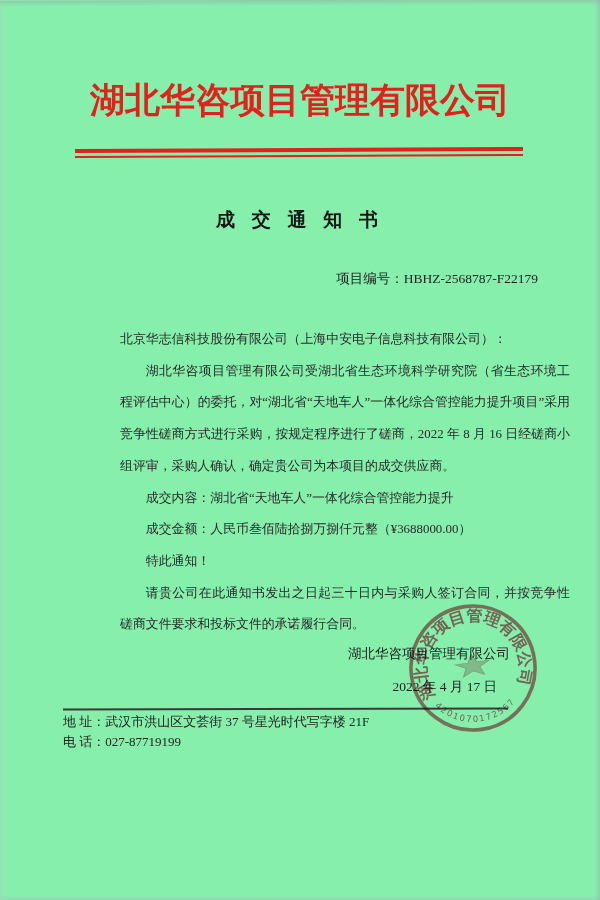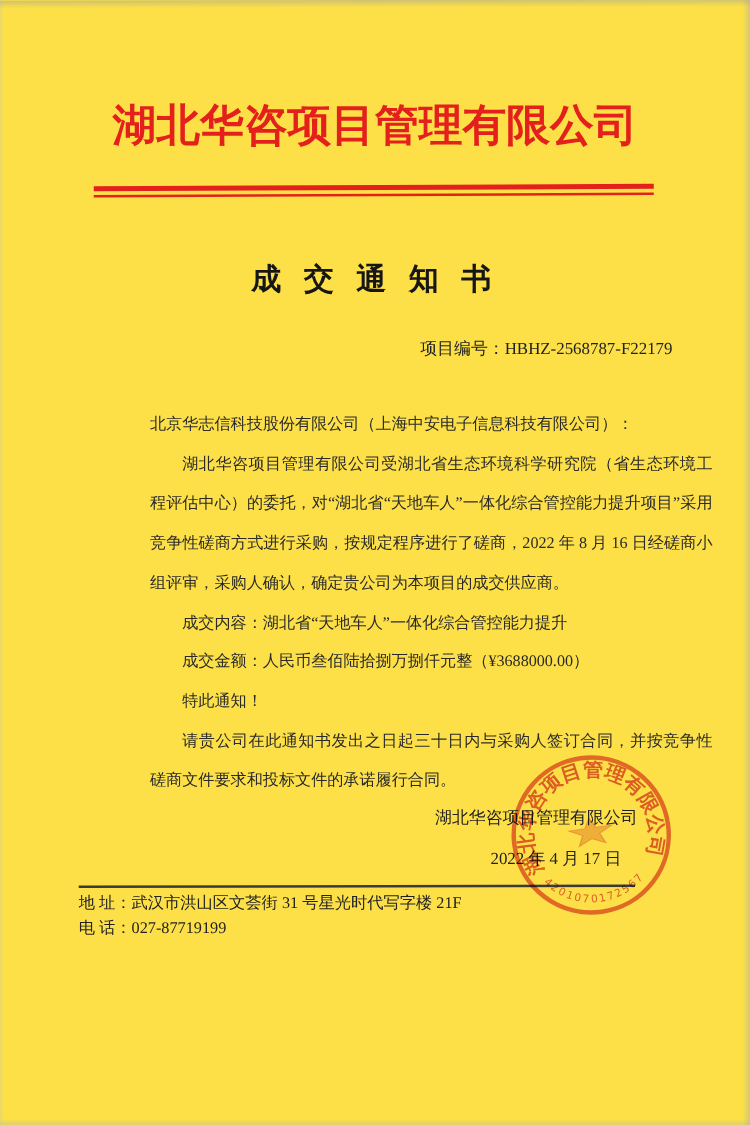--- a/index.html
+++ b/index.html
@@ -1,17 +1,17 @@
 <!DOCTYPE html>
 <html style="--accent: #e3201b;"><head>
 <meta charset="utf-8">
 <style>
   html,body{margin:0;padding:0;background:#fff;}
   .page{
-    position:relative;width:600px;height:900px;background:#fde047;overflow:hidden;
+    position:relative;width:600px;height:900px;background:#86efac;overflow:hidden;
     font-family:"Liberation Serif","DejaVu Serif",serif;color:#262626;
   }
   
   .edge-top{position:absolute;top:0;left:0;width:100%;height:6px;
     background:linear-gradient(to bottom,rgba(150,158,165,.45),rgba(255,255,255,0));transform:rotate(-.12deg);}
   .edge-right{position:absolute;top:0;right:0;width:6px;height:100%;
     background:linear-gradient(to left,rgba(158,166,173,.42),rgba(255,255,255,0));}
   .edge-bottom{position:absolute;bottom:0;left:0;width:100%;height:5px;
     background:linear-gradient(to top,rgba(168,176,182,.35),rgba(255,255,255,0));}
   .edge-left{position:absolute;top:0;left:0;width:3px;height:100%;
@@ -23,21 +23,21 @@
     letter-spacing:0px;
   }
   .rule{
     position:absolute;left:75px;width:448px;top:148px;height:3px;
     border-top:4px solid var(--accent,#e3201b);
     border-bottom:2px solid var(--accent,#e3201b);
     transform:rotate(-.25deg);
   }
   .doc-title{
     position:absolute;top:207px;left:0;width:100%;text-align:center;
-    font-size:24px;font-weight:bold;letter-spacing:6px;color:#161616;
+    font-size:19px;font-weight:bold;letter-spacing:6px;color:#161616;
   }
   .meta{
     position:absolute;top:263px;right:62px;text-align:right;
     font-size:13.5px;line-height:32px;color:#222;
   }
   .body-text{
     position:absolute;top:324px;left:90px;width:450px;
     font-size:12.9px;line-height:31.7px;text-align:justify;color:#2a2a2a;margin-left:30px;
   }
   .body-text p{margin:0;}
@@ -77,21 +77,21 @@
     <p class="indent">成交金额：人民币叁佰陆拾捌万捌仟元整（¥3688000.00）</p>
     <p class="indent">特此通知！</p>
     <p class="indent">请贵公司在此通知书发出之日起三十日内与采购人签订合同，并按竞争性磋商文件要求和投标文件的承诺履行合同。</p>
   </div>
 
   <div class="sign-company">湖北华咨项目管理有限公司</div>
   <div class="sign-date">2022 年 4 月 17 日</div>
 
   <div class="footer-rule"></div>
   <div class="footer">
-    <div>地 址：武汉市洪山区文荟街 31 号星光时代写字楼 21F</div>
+    <div>地 址：武汉市洪山区文荟街 37 号星光时代写字楼 21F</div>
     <div>电 话：027-87719199</div>
   </div>
 
   <svg class="stamp" viewBox="0 0 140 145" width="140" height="145" xmlns="http://www.w3.org/2000/svg">
     <g transform="rotate(-8 70 72)">
       <circle cx="70" cy="72" r="62" fill="none" stroke="#dd6473" stroke-width="3.6"></circle>
       <path id="sealArcTop" d="M 29.3,95.5 A 47,47 0 1 1 110.7,95.5" fill="none"></path>
       <path id="sealArcBottom" d="M 19.3,90.5 A 54,54 0 0 0 120.7,90.5" fill="none"></path>
       <text font-size="15.5" font-weight="bold" fill="#d8556a" font-family="'Liberation Serif','DejaVu Serif',serif">
         <textPath href="#sealArcTop" startOffset="1" textLength="194" lengthAdjust="spacingAndGlyphs">湖北华咨项目管理有限公司</textPath>

